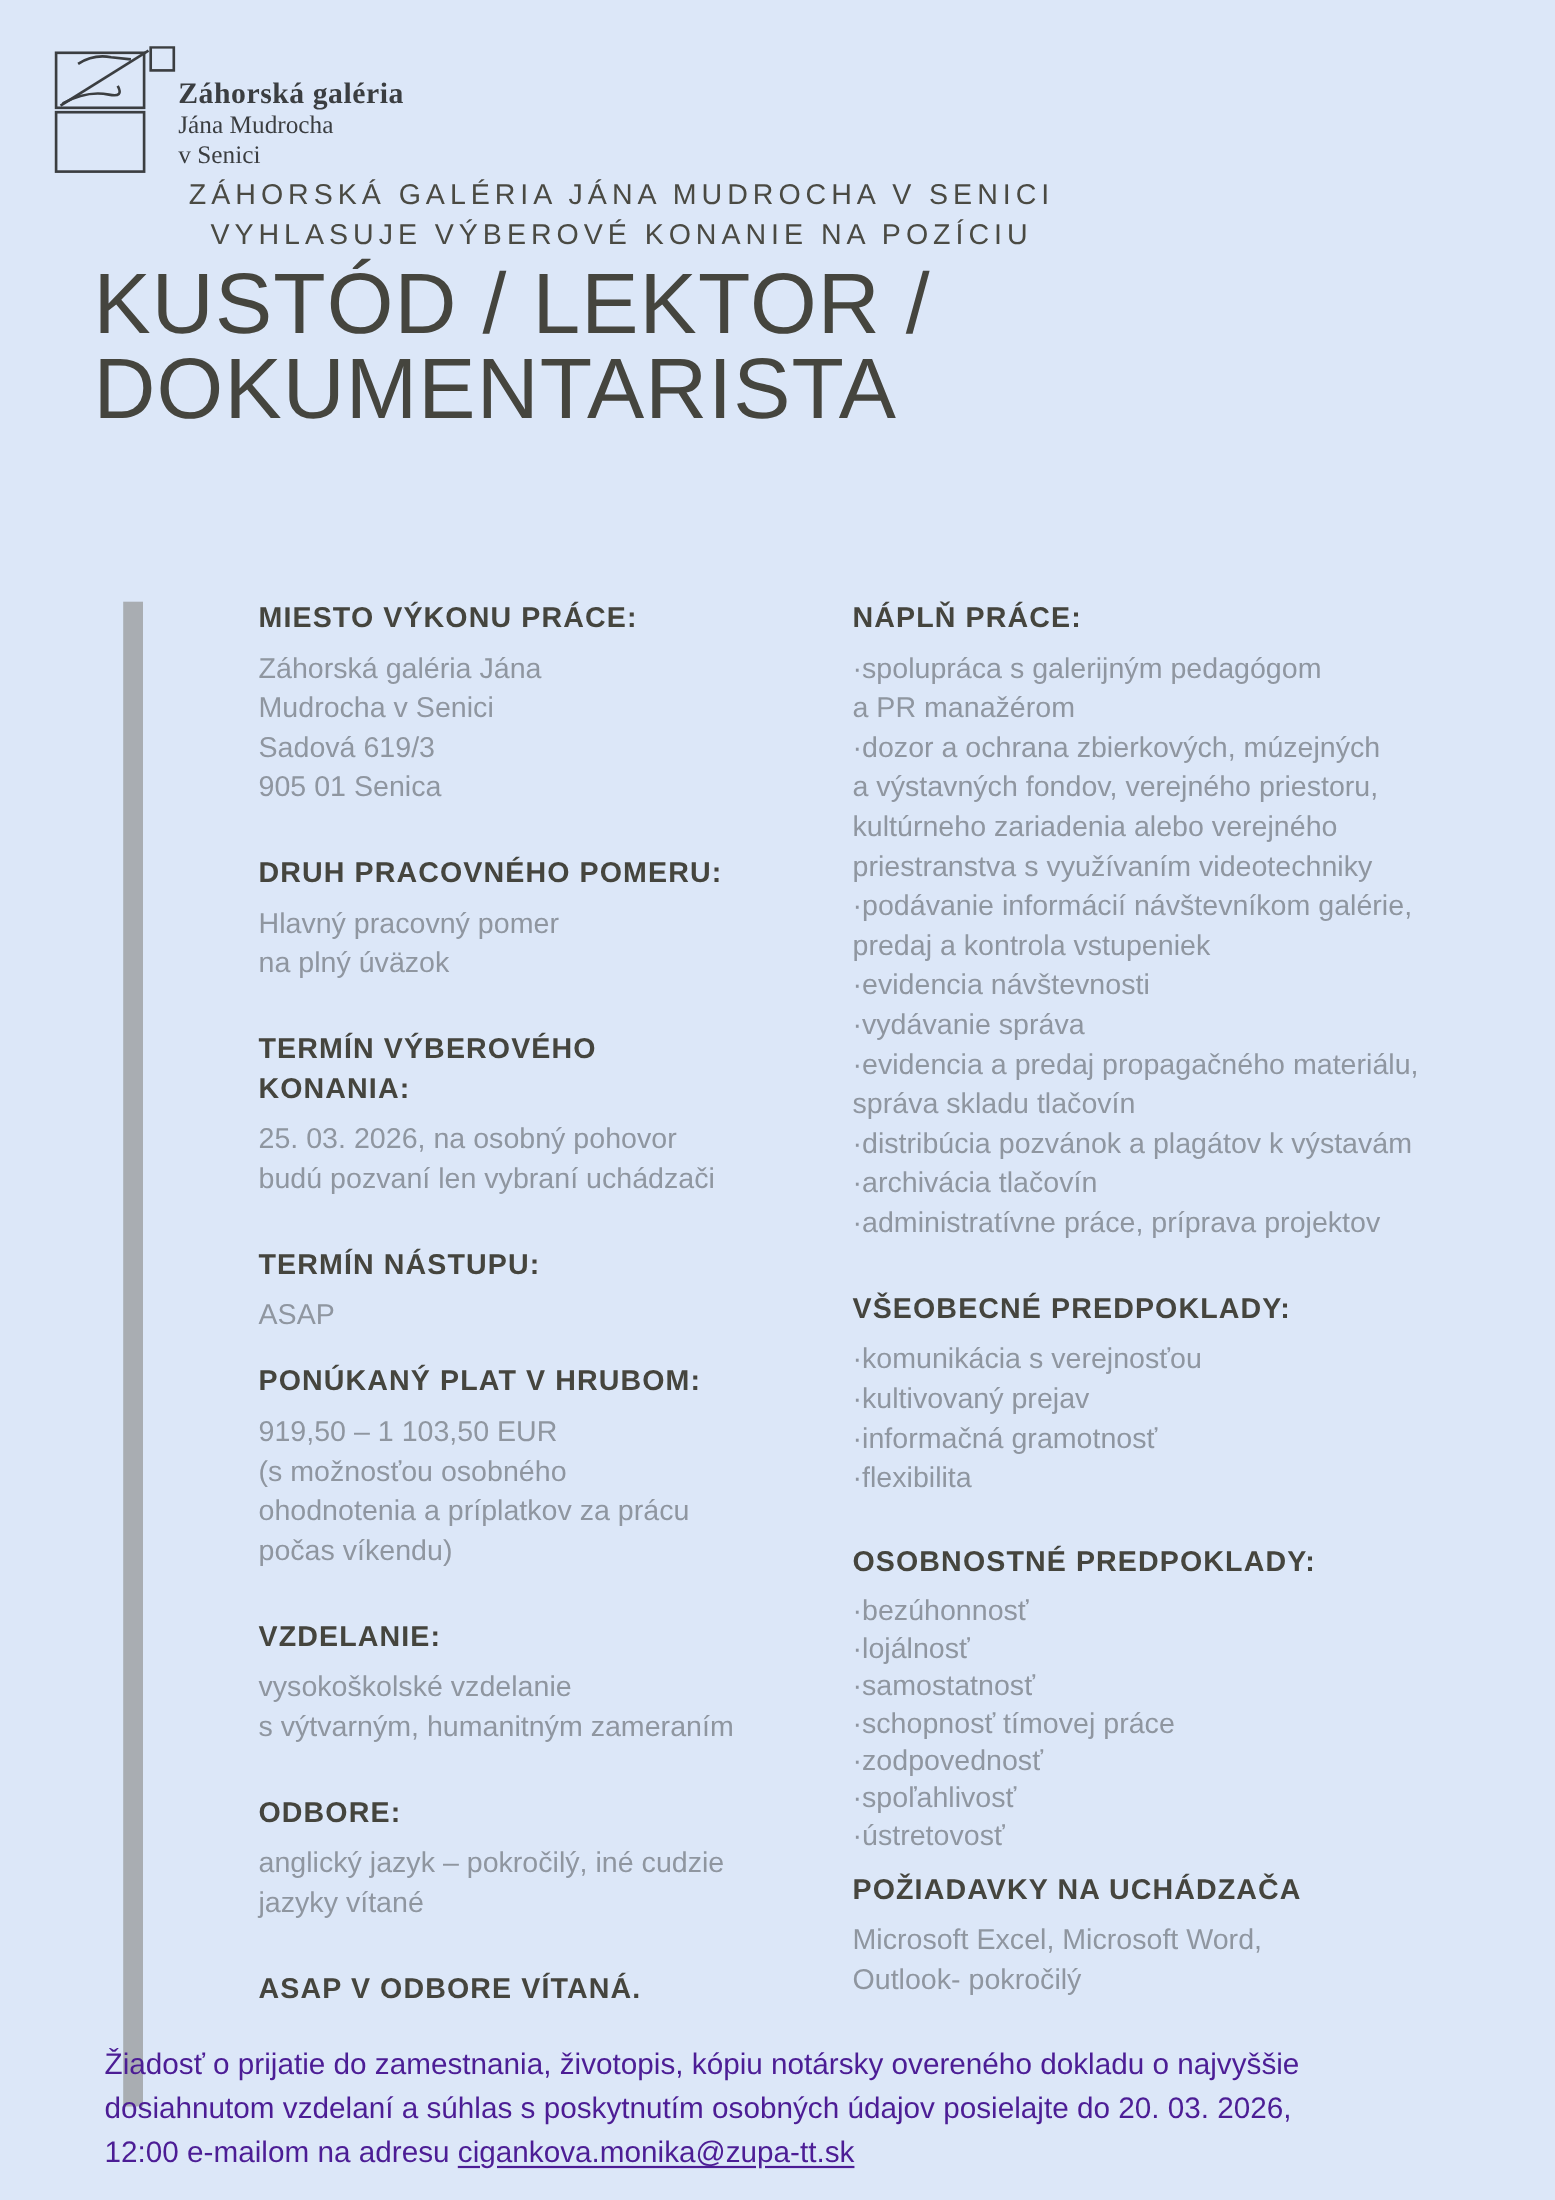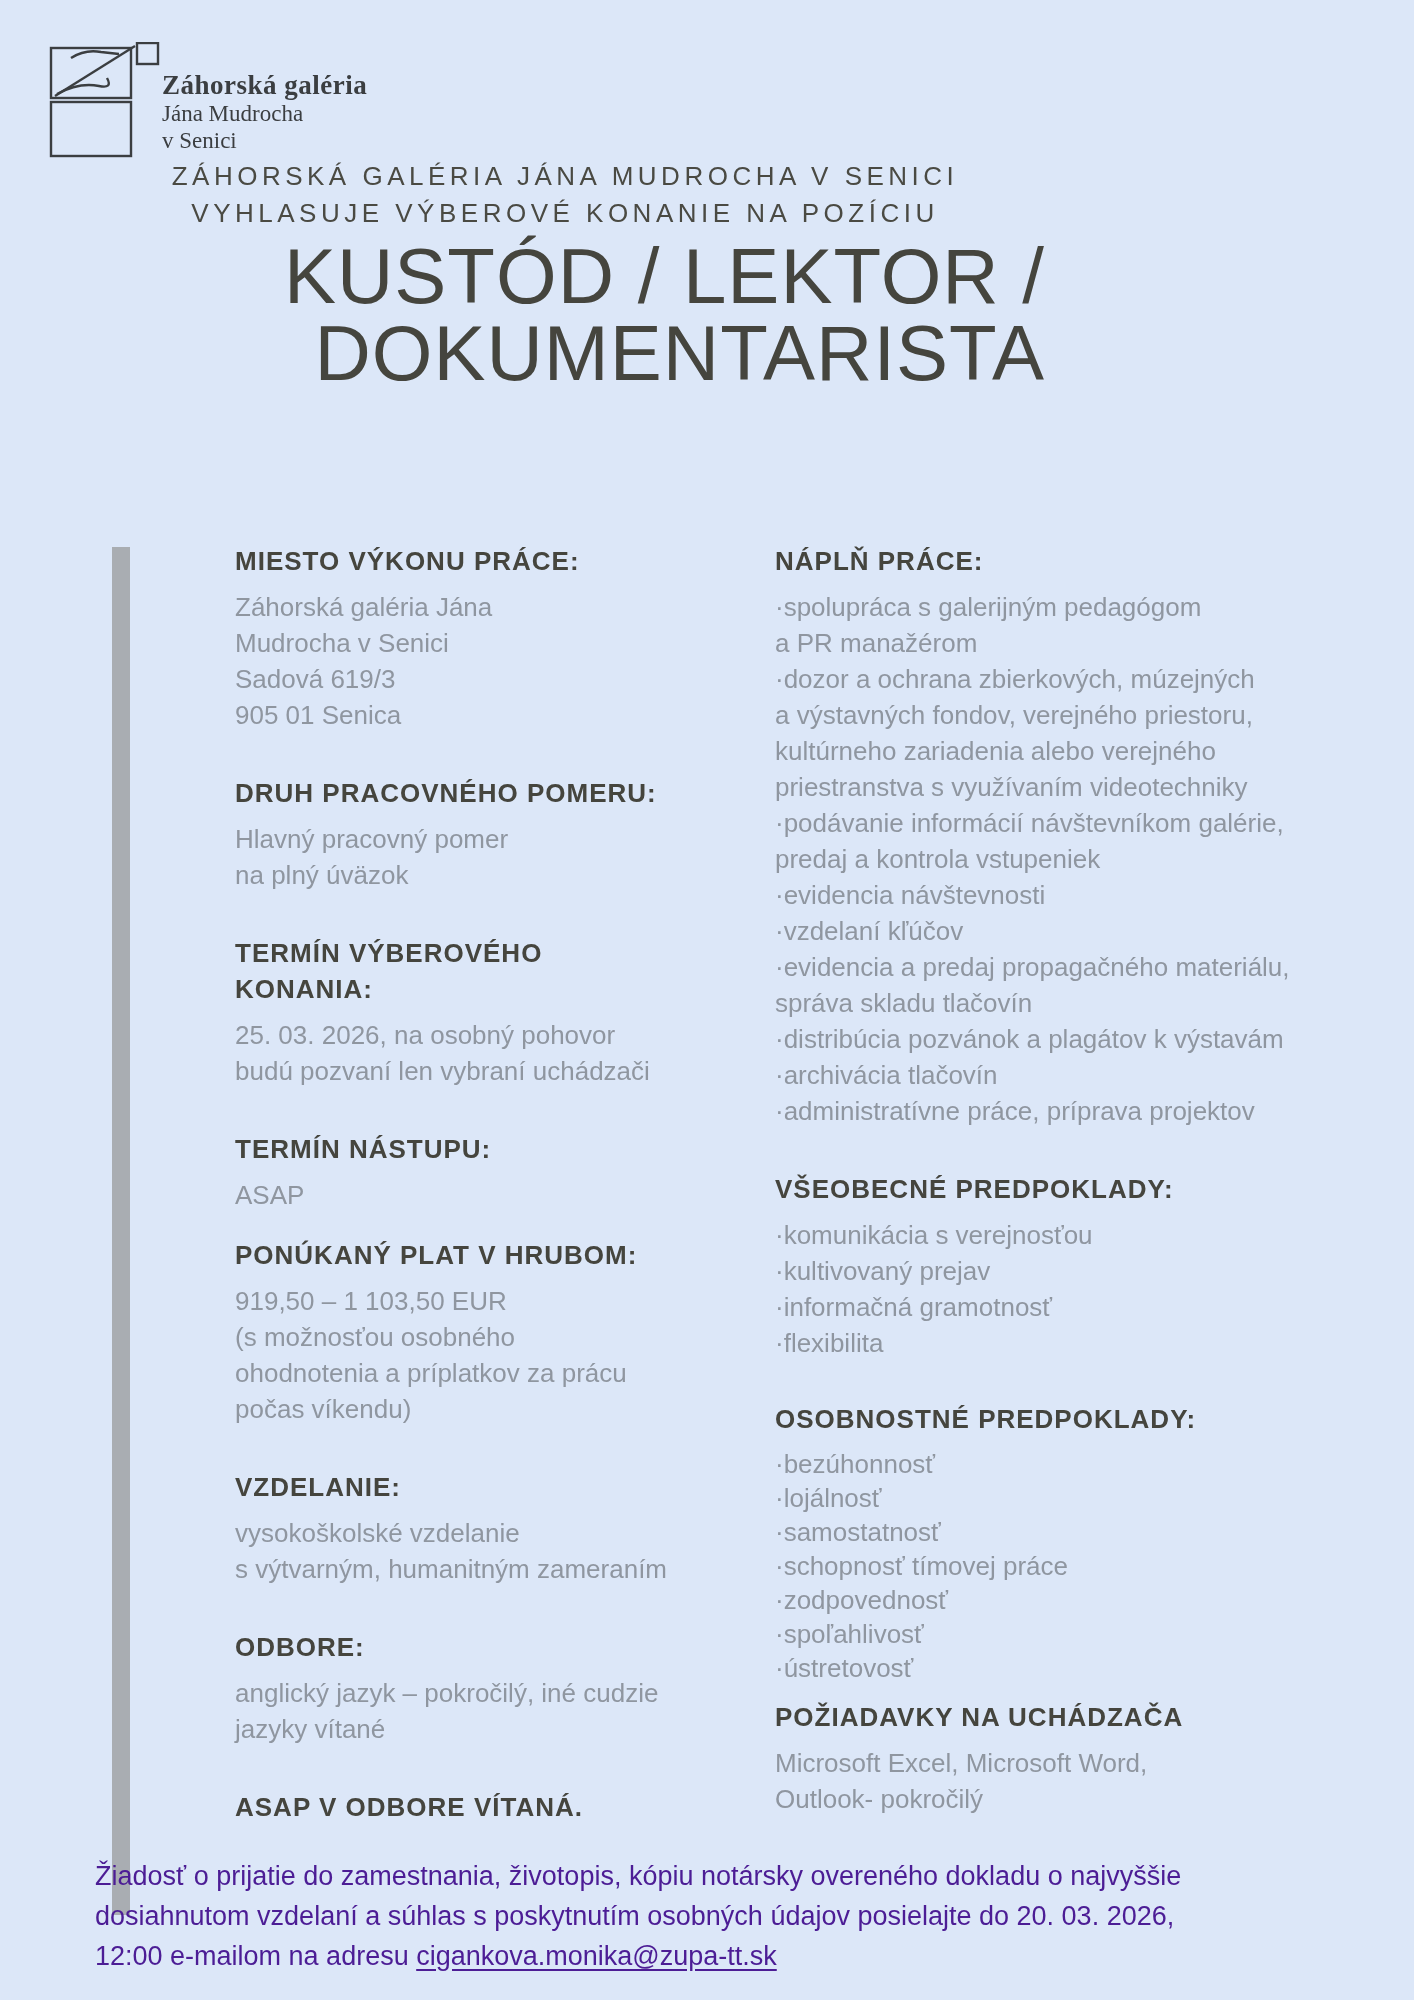--- a/index.html
+++ b/index.html
@@ -18,21 +18,21 @@
   .logo-text{position:absolute;left:113px;top:28px;color:#3b3e41;}
   .logo-name{font-size:27px;font-weight:700;letter-spacing:.5px;line-height:30px;white-space:pre;}
   .logo-sub{font-size:23px;font-weight:400;line-height:27px;white-space:pre;}
 
   
   .header-block{left:85px;top:158px;width:960px;text-align:center;}
   .header-line{
     font-size:26px;font-weight:300;letter-spacing:4.5px;
     line-height:37px;color:#4a4a43;white-space:pre;
   }
-  .title-block{left:85px;top:238px;width:960px;text-align:right;}
+  .title-block{left:85px;top:238px;width:960px;text-align:left;}
   .title-line{
     font-size:78px;font-weight:500;letter-spacing:1px;
     line-height:77px;color:#45453e;white-space:pre;
   }
 
   
   .vbar{left:112px;top:547px;width:18px;height:1368px;background:#a9adb2;}
 
   
   .col{display:block;}
@@ -154,21 +154,21 @@
     <div class="lines">
         <div class="line">·spolupráca s galerijným pedagógom</div>
         <div class="line">a PR manažérom</div>
         <div class="line">·dozor a ochrana zbierkových, múzejných</div>
         <div class="line">a výstavných fondov, verejného priestoru,</div>
         <div class="line">kultúrneho zariadenia alebo verejného</div>
         <div class="line">priestranstva s využívaním videotechniky</div>
         <div class="line">·podávanie informácií návštevníkom galérie,</div>
         <div class="line">predaj a kontrola vstupeniek</div>
         <div class="line">·evidencia návštevnosti</div>
-        <div class="line">·vzdelaní kľúčov</div>
+        <div class="line">·vydávanie správa</div>
         <div class="line">·evidencia a predaj propagačného materiálu,</div>
         <div class="line">správa skladu tlačovín</div>
         <div class="line">·distribúcia pozvánok a plagátov k výstavám</div>
         <div class="line">·archivácia tlačovín</div>
         <div class="line">·administratívne práce, príprava projektov</div>
       </div>
   </div>
   <div class="sec mb-md">
     <h3>VŠEOBECNÉ PREDPOKLADY:</h3>
     <div class="lines">

